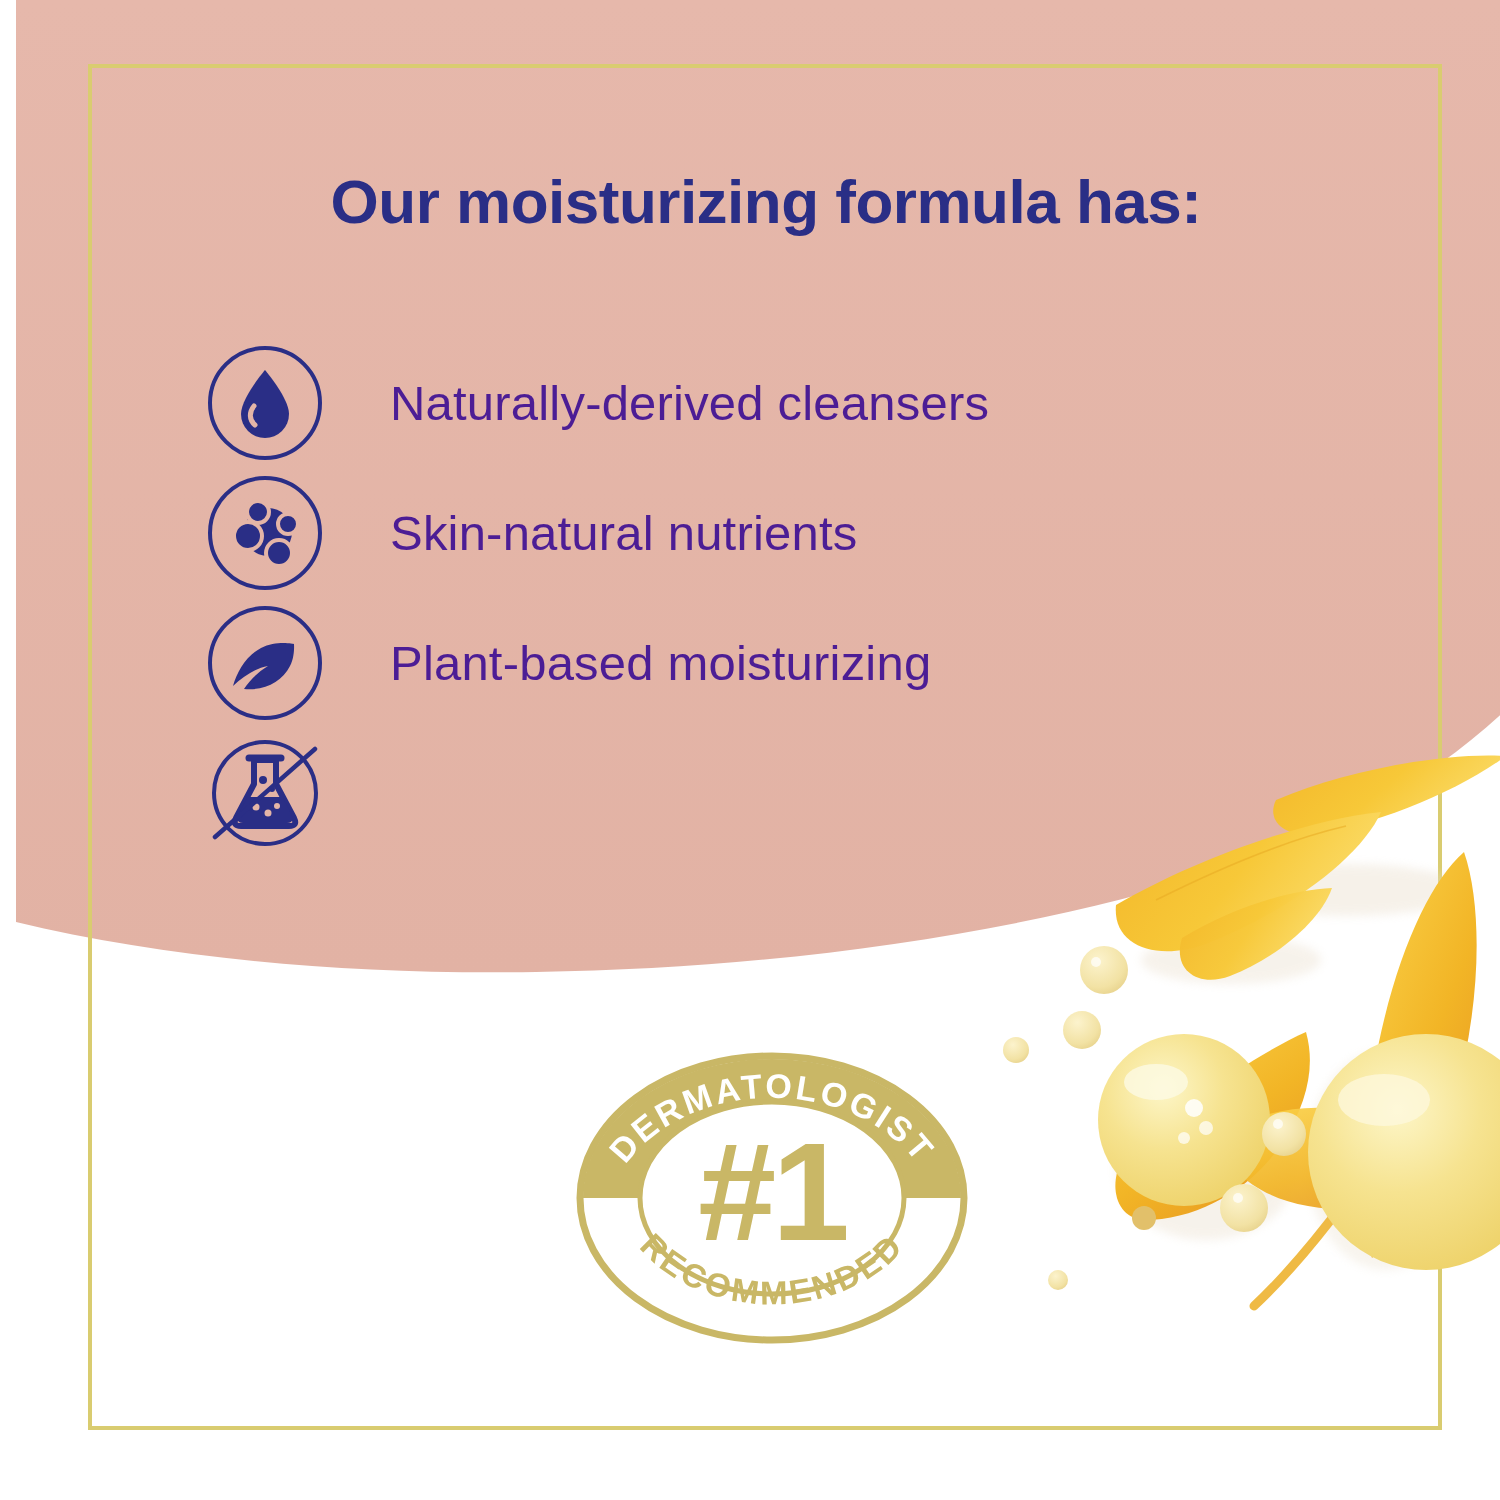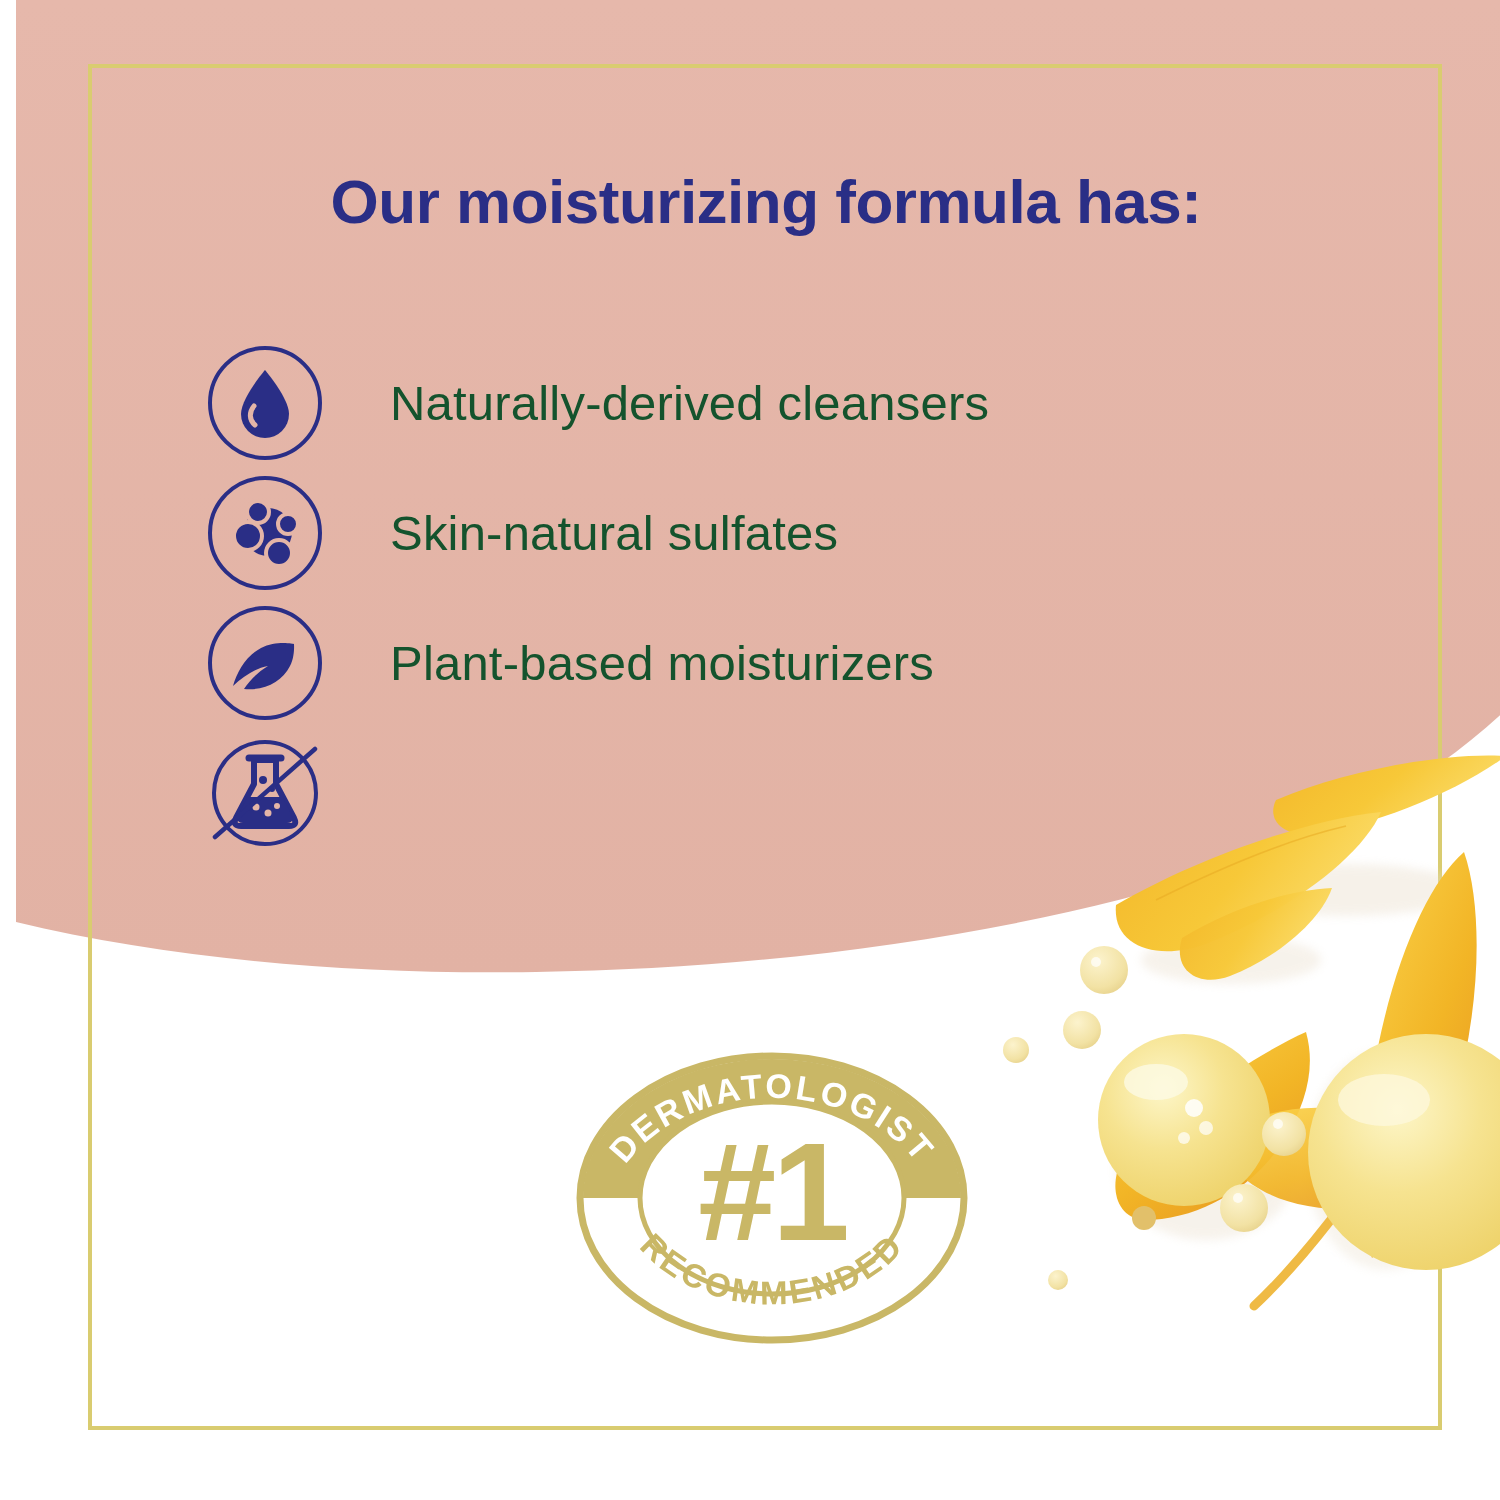--- a/index.html
+++ b/index.html
@@ -19,21 +19,21 @@
   
   .headline{position:absolute;left:0;top:166px;width:1500px;text-align:center;
             color:#2a2e86;font-size:62px;font-weight:bold;letter-spacing:-0.5px;
             font-family:"Liberation Sans",sans-serif;}
 
   
   .benefits{position:absolute;left:190px;top:338px;width:1100px;}
   .benefit{display:flex;align-items:center;height:130px;}
   .bicon{width:118px;height:118px;flex:0 0 118px;margin-right:66px;position:relative;}
   .bicon svg{display:block;width:118px;height:118px;}
-  .blabel{color:#14532d;font-size:49px;letter-spacing:0.2px;white-space:nowrap;
+  .blabel{color:#4c1d95;font-size:49px;letter-spacing:0.2px;white-space:nowrap;
           font-family:"Liberation Sans",sans-serif;font-weight:350;}
 
   
   .badge{position:absolute;left:556px;top:1050px;width:400px;height:295px;}
   .badge svg{display:block;}
 
   
   .botanicals{position:absolute;left:0;top:700px;width:1500px;height:680px;pointer-events:none;}
   .botanicals svg{display:block;}
 </style>
@@ -78,33 +78,33 @@
       <span class="bicon">
         <svg viewBox="0 0 118 118">
           <circle cx="59" cy="59" r="55" fill="none" stroke="#2a2e86" stroke-width="4"></circle>
           <circle cx="62" cy="58" r="24" fill="#2a2e86"></circle>
           <circle cx="42" cy="62" r="14" fill="#2a2e86" stroke="#e4b5a7" stroke-width="4"></circle>
           <circle cx="52" cy="38" r="11" fill="#2a2e86" stroke="#e4b5a7" stroke-width="4"></circle>
           <circle cx="82" cy="50" r="10" fill="#2a2e86" stroke="#e4b5a7" stroke-width="4"></circle>
           <circle cx="73" cy="79" r="13" fill="#2a2e86" stroke="#e4b5a7" stroke-width="4"></circle>
         </svg>
       </span>
-      <span class="blabel">Skin-natural sulfates</span>
+      <span class="blabel">Skin-natural nutrients</span>
     </div>
 
     <div class="benefit">
       <span class="bicon">
         <svg viewBox="0 0 118 118">
           <circle cx="59" cy="59" r="55" fill="none" stroke="#2a2e86" stroke-width="4"></circle>
           <path d="M88 40 C88 40 70 36 55 44 C40 52 31 68 27 82
                    C38 72 50 64 62 62 C52 68 44 76 38 85
                    C58 87 76 78 84 62 C89 53 88 40 88 40 Z" fill="#2a2e86"></path>
         </svg>
       </span>
-      <span class="blabel">Plant-based moisturizers</span>
+      <span class="blabel">Plant-based moisturizing</span>
     </div>
 
     <div class="benefit">
       <span class="bicon">
         <svg viewBox="0 0 118 118">
           <circle cx="59" cy="59" r="51" fill="none" stroke="#2a2e86" stroke-width="4"></circle>
           <path d="M48 26 L48 50 L30 84 Q26 92 35 92 L83 92 Q92 92 88 84 L70 50 L70 26 Z" fill="none" stroke="#2a2e86" stroke-width="6" stroke-linejoin="round"></path>
           <path d="M41 63 L77 63 L85 80 Q89 89 81 89 L37 89 Q29 89 33 80 Z" fill="#2a2e86"></path>
           <line x1="43" y1="24" x2="75" y2="24" stroke="#2a2e86" stroke-width="7" stroke-linecap="round"></line>
           <circle cx="50" cy="73" r="3.5" fill="#e4b5a7"></circle>

